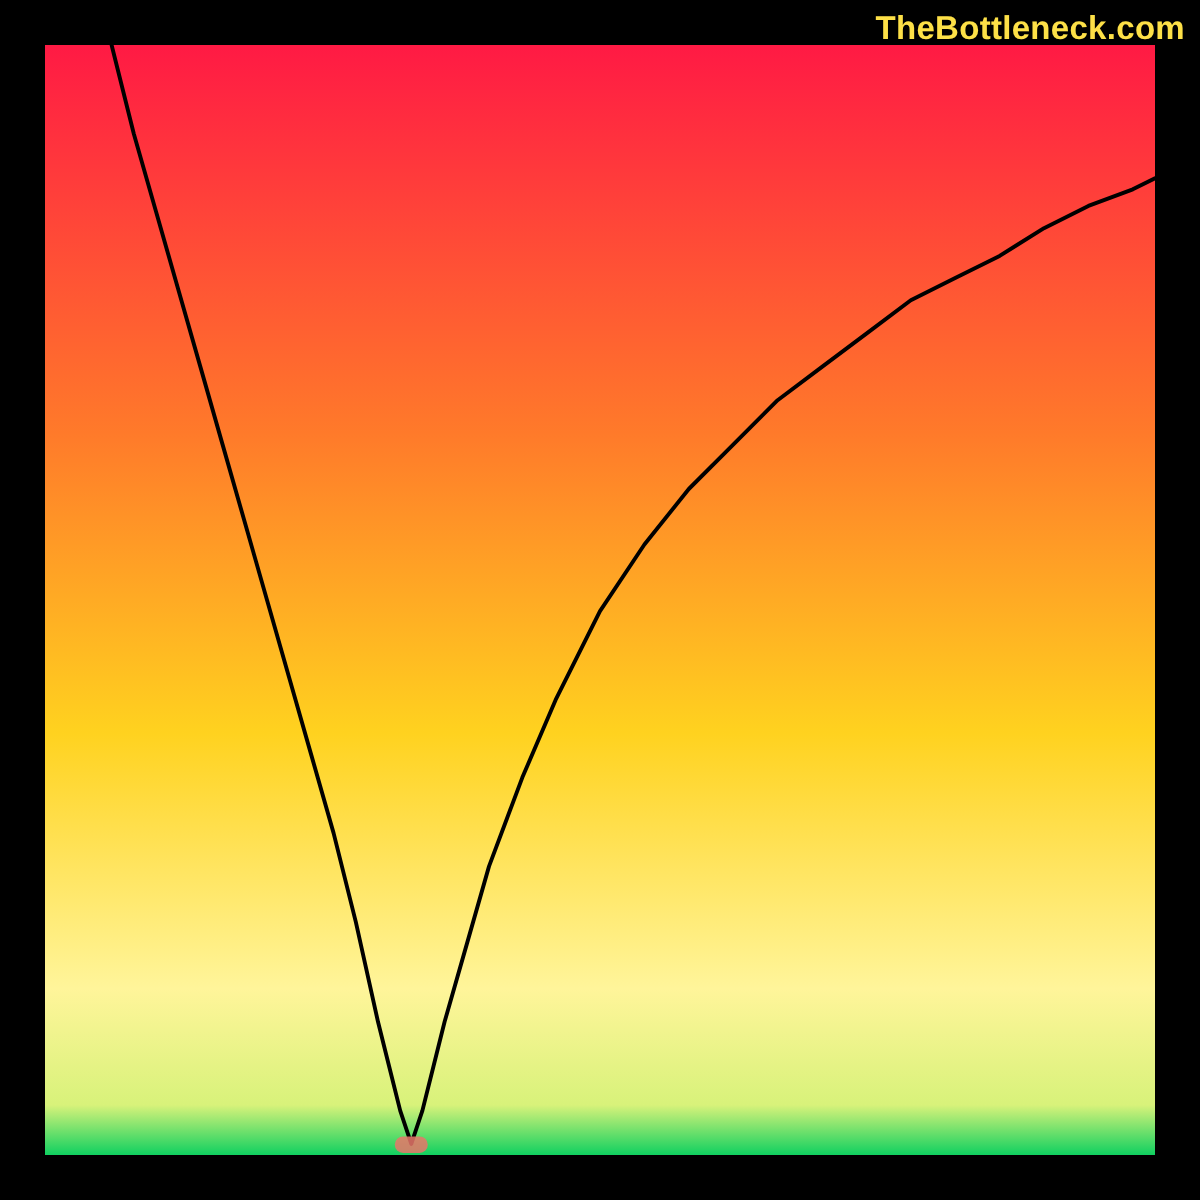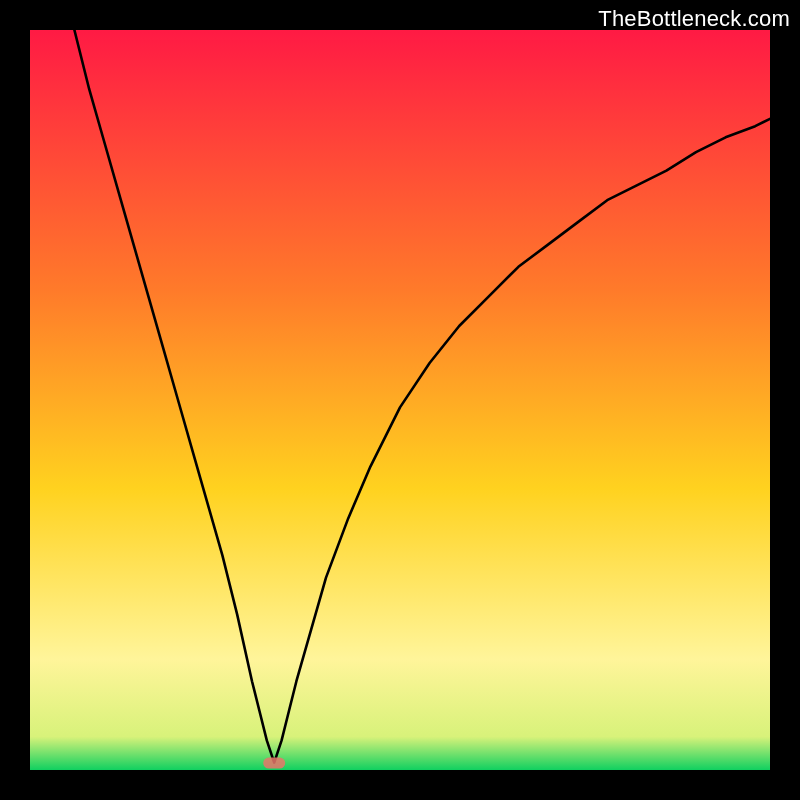--- a/index.html
+++ b/index.html
@@ -8,23 +8,23 @@
     width: 800px;
     height: 800px;
     background: #000;
     position: relative;
     font-family: Arial, Helvetica, sans-serif;
   }
   .watermark {
     position: absolute;
     top: 6px;
     right: 10px;
-    color: #ffffff;
+    color: #fde047;
     font-size: 22px;
-    font-weight: 400;
+    font-weight: 700;
     letter-spacing: 0.2px;
     z-index: 10;
   }
   .plot-wrap {
     position: absolute;
     left: 30px;
     top: 30px;
     width: 740px;
     height: 740px;
   }

